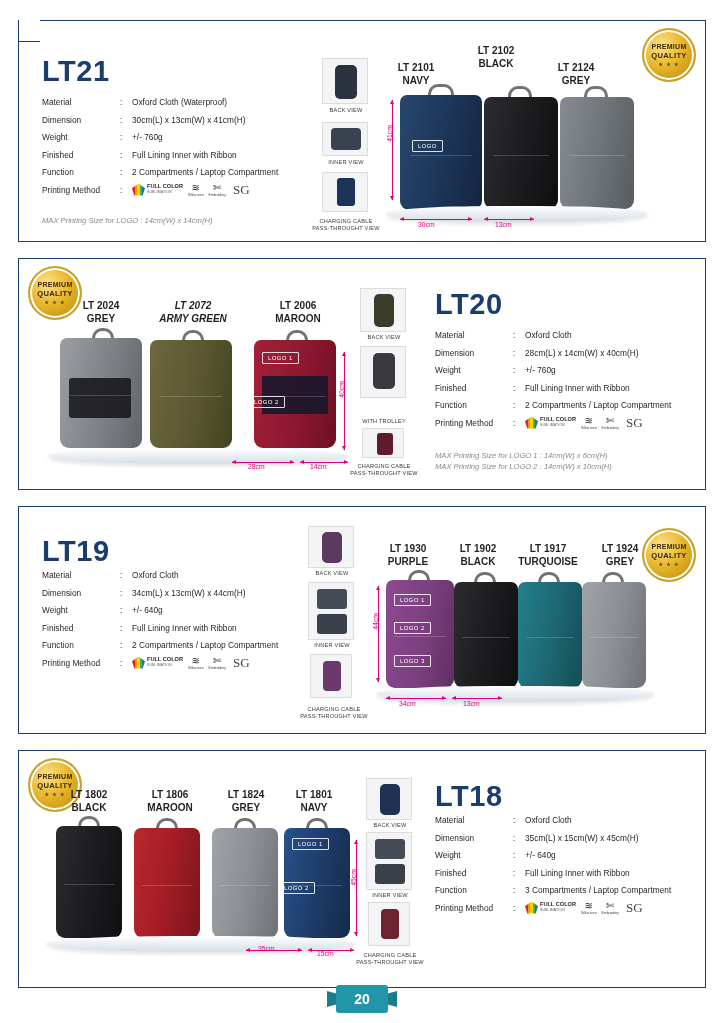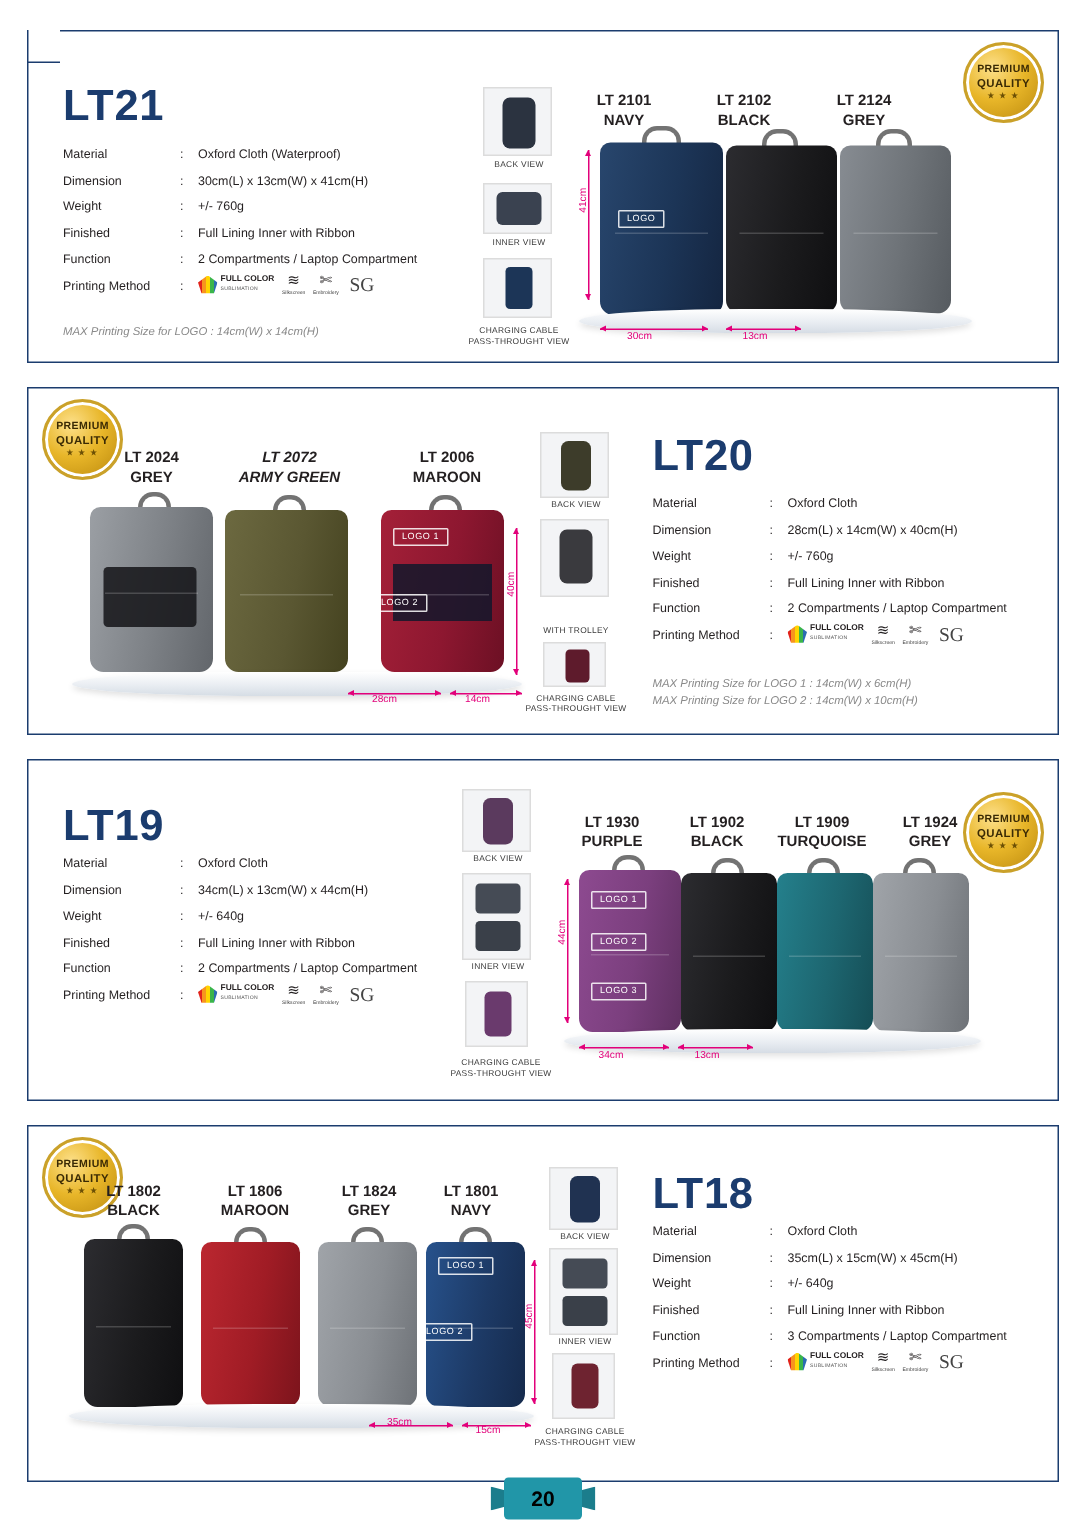--- a/index.html
+++ b/index.html
@@ -137,21 +137,21 @@
   .dim-line-v:after { bottom:0; border-top:4px solid #e2007a; }
 
   
   .pagenum {
     position:absolute; left:50%; transform:translateX(-50%); bottom:10px;
     width:52px; height:28px;
   }
   .pagenum .ribbon {
     position:absolute; inset:0; background:#2196a8; border-radius:3px;
     display:flex; align-items:center; justify-content:center;
-    color:#000000; font-size:14px; font-weight:bold;
+    color:#ffffff; font-size:14px; font-weight:bold;
   }
   .pagenum .tailL, .pagenum .tailR {
     position:absolute; top:6px; width:12px; height:16px; background:#1b7d8c;
   }
   .pagenum .tailL { left:-9px; clip-path:polygon(0 0,100% 20%,100% 80%,0 100%); }
   .pagenum .tailR { right:-9px; clip-path:polygon(100% 0,0 20%,0 80%,100% 100%); }
 </style>
 </head>
 <body>
 
@@ -231,21 +231,21 @@
   <div class="thumb" style="left:322px; top:172px; width:46px; height:40px;">
     <div style="position:absolute;left:14px;top:5px;width:18px;height:28px;background:#1c3557;border-radius:3px;"></div>
   </div>
   <div class="tcaption" style="left:306px; top:218px; width:80px;">
     <span>CHARGING CABLE</span><br><span>PASS-THROUGHT VIEW</span>
   </div>
 
   <div class="plabel" style="left:380px; top:62px; width:72px;">
     <span>LT 2101</span><br><span>NAVY</span>
   </div>
-  <div class="plabel" style="left:460px; top:62px; width:72px;">
+  <div class="plabel" style="left:460px; top:45px; width:72px;">
     <span>LT 2102</span><br><span>BLACK</span>
   </div>
   <div class="plabel" style="left:540px; top:62px; width:72px;">
     <span>LT 2124</span><br><span>GREY</span>
   </div>
 
   <div class="handle" style="left:428px; top:84px; width:26px; height:14px;"></div>
   <div class="bag" style="left:400px; top:95px; width:82px; height:115px; background:linear-gradient(100deg,#28466d 0%,#1c3557 55%,#142540 100%);"></div>
   <div class="logotag" style="left:412px; top:140px;">LOGO</div>
 
@@ -453,21 +453,21 @@
     <span>CHARGING CABLE</span><br><span>PASS-THROUGHT VIEW</span>
   </div>
 
   <div class="plabel" style="left:374px; top:543px; width:68px;">
     <span>LT 1930</span><br><span>PURPLE</span>
   </div>
   <div class="plabel" style="left:446px; top:543px; width:64px;">
     <span>LT 1902</span><br><span>BLACK</span>
   </div>
   <div class="plabel" style="left:508px; top:543px; width:80px;">
-    <span>LT 1909</span><br><span>TURQUOISE</span>
+    <span>LT 1917</span><br><span>TURQUOISE</span>
   </div>
   <div class="plabel" style="left:588px; top:543px; width:64px;">
     <span>LT 1924</span><br><span>GREY</span>
   </div>
 
   <div class="handle" style="left:408px; top:570px; width:22px; height:12px;"></div>
   <div class="bag" style="left:386px; top:580px; width:68px; height:108px; background:linear-gradient(100deg,#8d4a90 0%,#7b3f7e 55%,#5f3061 100%);"></div>
   <div class="logotag" style="left:394px; top:594px;">LOGO 1</div>
   <div class="logotag" style="left:394px; top:622px;">LOGO 2</div>
   <div class="logotag" style="left:394px; top:655px;">LOGO 3</div>

